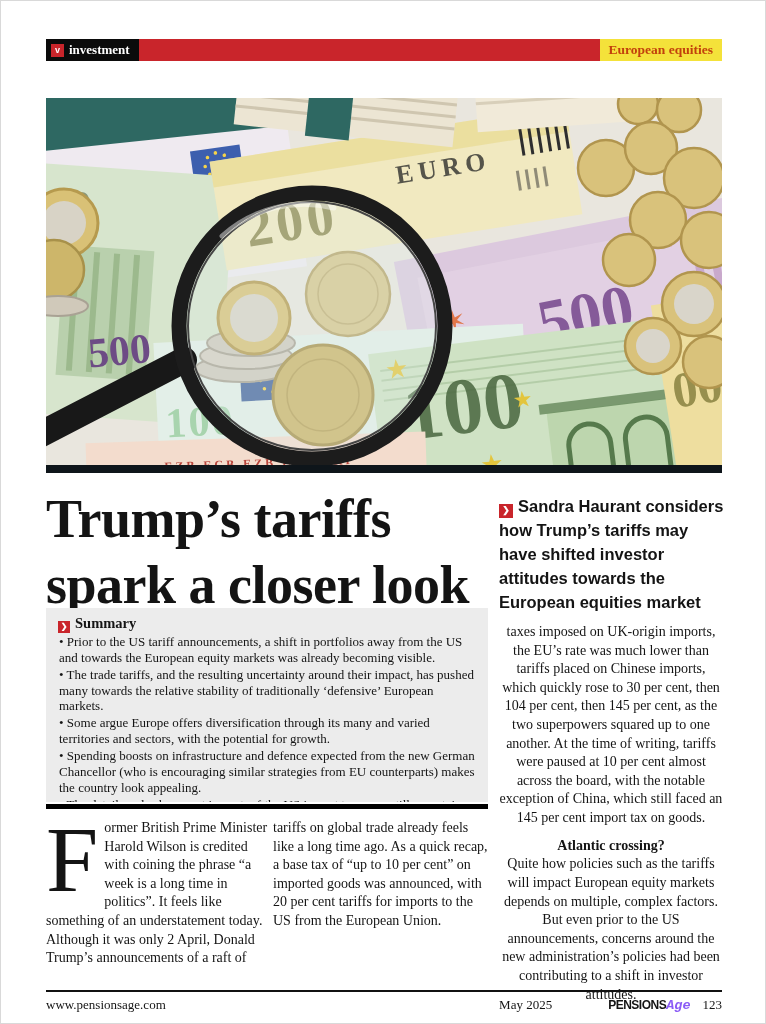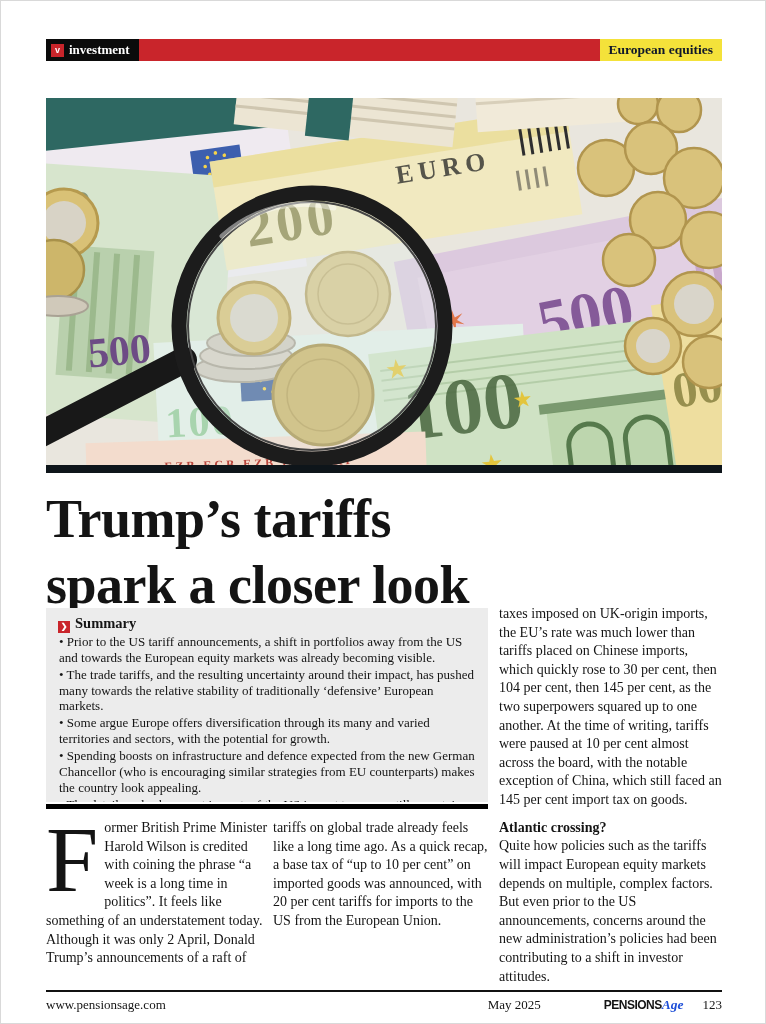--- a/index.html
+++ b/index.html
@@ -9,21 +9,21 @@
     font-family:"Liberation Serif",serif;color:#141414;
   }
   
   .topbar{position:absolute;left:45px;top:38px;width:676px;height:22px;display:flex;}
   .topbar-black{background:#0b0b0b;color:#ffffff;display:flex;align-items:center;gap:5px;
     padding:0 9px 0 5px;font-size:13px;font-weight:bold;}
   .logo-mark{width:13px;height:13px;background:#c9252b;color:#fff;display:flex;
     align-items:center;justify-content:center;font-family:"Liberation Sans",sans-serif;
     font-size:9px;font-weight:bold;line-height:1;}
   .topbar-red{flex:1;background:#c9252b;}
-  .topbar-yellow{background:#f4e23a;color:#0f172a;display:flex;align-items:center;
+  .topbar-yellow{background:#f4e23a;color:#c2410c;display:flex;align-items:center;
     padding:0 9px;font-size:13.5px;font-weight:bold;}
   
   .photo{position:absolute;left:45px;top:97px;width:676px;height:375px;display:block;}
   
   .headline{position:absolute;left:45px;top:486px;width:452px;margin:0;
     font-size:54px;line-height:1.22;font-weight:bold;letter-spacing:-0.5px;}
   .standfirst{position:absolute;left:498px;top:494px;width:226px;
     font-family:"Liberation Sans",sans-serif;font-weight:bold;font-size:16.5px;line-height:1.45;}
   .chev{display:inline-flex;width:14px;height:14px;background:#c9252b;color:#fff;
     align-items:center;justify-content:center;font-size:9px;line-height:1;
@@ -34,33 +34,33 @@
     background:#ececec;box-sizing:border-box;padding:7px 12px;overflow:hidden;}
   .summary-title{font-size:14.5px;font-weight:bold;margin-bottom:0;}
   .bullet{margin:1px;font-size:13px;line-height:1.22;}
   .bullet::before{content:"• ";}
   .black-rule{position:absolute;left:45px;top:803px;width:442px;height:5px;background:#000;}
   
   .col{position:absolute;top:818px;font-size:14px;line-height:1.33;}
   .col p{margin:0;}
   .col1{left:45px;width:222px;}
   .col2{left:272px;width:216px;}
-  .col3{left:498px;top:604px;width:224px;}
+  .col3{left:498px;top:622px;width:224px;text-align:center;}
   .dropcap{float:left;font-size:94px;line-height:72px;margin:4px 6px 0 0;}
   .indent{text-indent:1.6em;}
   .subhead{font-size:14px;font-weight:bold;margin:9px 0 0 0 !important;}
   
   .footer-rule{position:absolute;left:45px;top:989px;width:676px;height:2px;background:#111;}
   .footer{position:absolute;left:45px;top:996px;width:676px;display:flex;
     justify-content:space-between;align-items:flex-start;font-size:13px;}
-  .footer-right{display:flex;align-items:baseline;gap:19px;}
+  .footer-right{display:flex;align-items:baseline;gap:12px;}
   .brand{display:inline-flex;align-items:baseline;margin-left:44px;}
   .brand-b{font-family:"Liberation Sans",sans-serif;font-weight:bold;font-size:12px;letter-spacing:-0.5px;}
-  .brand-i{font-family:Liberation Serif, serif;font-style:italic;font-weight:bold;
-    color:#1d4ed8;font-size:13.5px;}
+  .brand-i{font-family:Liberation Mono, monospace;font-style:italic;font-weight:bold;
+    color:#8b5cf6;font-size:13.5px;}
 </style>
 </head>
 <body>
 
 <div class="page">
 
   <div class="topbar">
     <div class="topbar-black">
       <span class="logo-mark">v</span>
       <span>investment</span>
@@ -229,20 +229,23 @@
       <circle cx="266" cy="228" r="133" fill="none" stroke="#1c1c1c" stroke-width="15"></circle>
       <circle cx="266" cy="228" r="124" fill="none" stroke="#454545" stroke-width="2"></circle>
       <path d="M176,138 A122,122 0 0 1 288,110" stroke="rgba(255,255,255,0.45)" stroke-width="5" fill="none" stroke-linecap="round"></path>
     </g>
 
     <rect x="0" y="367" width="676" height="8" fill="#0e151a"></rect>
   </svg>
 
   <h1 class="headline">Trump’s tariffs spark a closer look at Europe</h1>
 
+  <div class="standfirst">
+    <span class="chev">❯</span><span>Sandra Haurant considers how Trump’s tariffs may have shifted investor attitudes towards the European equities market</span>
+  </div>
 
   <div class="summary">
     <div class="summary-title">
       <span class="chev small">❯</span><span>Summary</span>
     </div>
     <p class="bullet">Prior to the US tariff announcements, a shift in portfolios away from the US and towards the European equity markets was already becoming visible.</p>
     <p class="bullet">The trade tariffs, and the resulting uncertainty around their impact, has pushed many towards the relative stability of traditionally ‘defensive’ European markets.</p>
     <p class="bullet">Some argue Europe offers diversification through its many and varied territories and sectors, with the potential for growth.</p>
     <p class="bullet">Spending boosts on infrastructure and defence expected from the new German Chancellor (who is encouraging similar strategies from EU counterparts) makes the country look appealing.</p>
     <p class="bullet">The detail, and subsequent impact, of the US import taxes are still uncertain and careful decisions on next steps are essential.</p>

